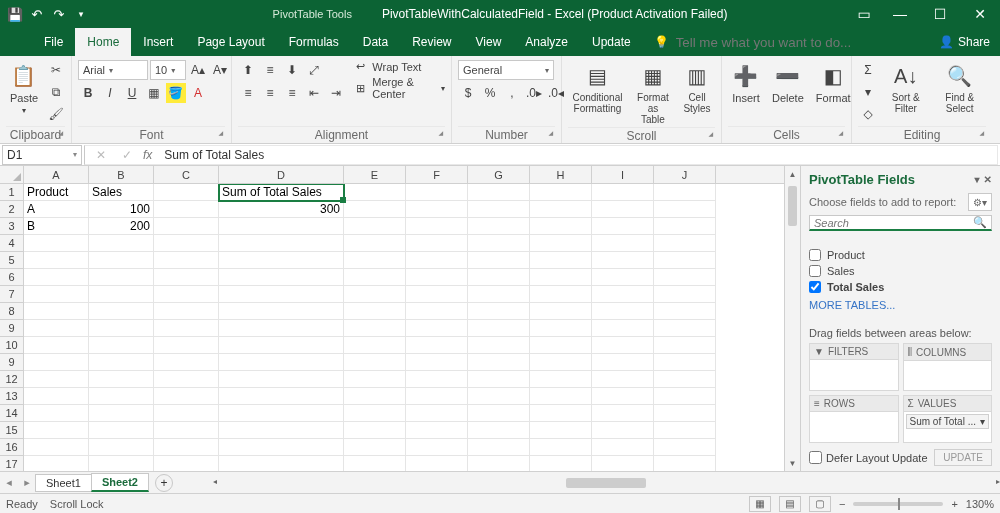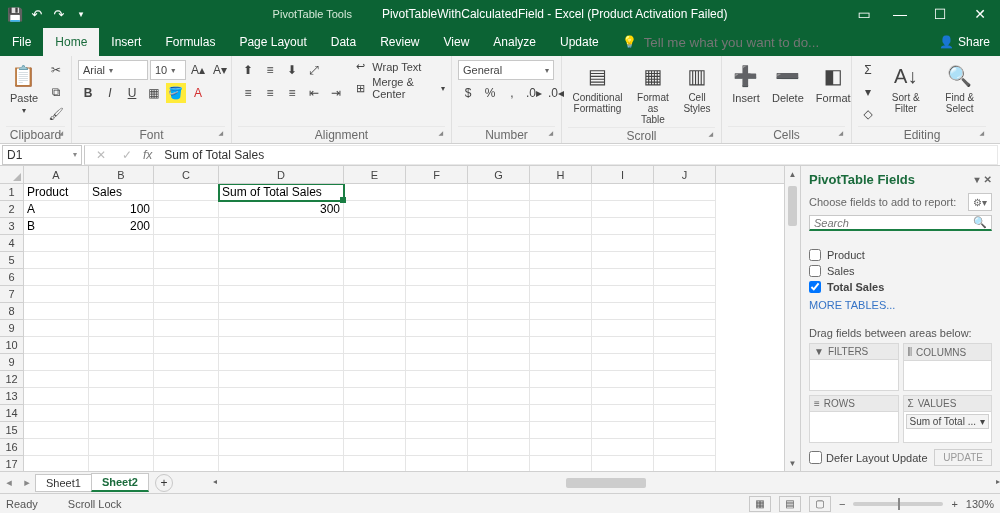--- a/index.html
+++ b/index.html
@@ -10,21 +10,21 @@
   .qat-icon { width: 14px; height: 14px; display: inline-flex; align-items: center; justify-content: center; color: #fff; font-size: 13px; }
   .titlebar .center { position: absolute; left: 50%; transform: translateX(-50%); display: flex; align-items: center; gap: 30px; white-space: nowrap; }
   .titlebar .center .ctx { color: #d6e9d9; font-size: 11px; }
   .titlebar .center .docname { color: #fff; }
   .titlebar .wincontrols { margin-left: auto; display: flex; align-items: center; gap: 0; }
   .winbtn { width: 40px; height: 28px; display: flex; align-items: center; justify-content: center; color: #fff; font-size: 14px; }
   .winbtn.small { width:32px; }
   
   .ribbon-tabs { background: #0c6334; color: #fff; height: 28px; display: flex; align-items: center; font-size: 12px; }
   .tab { padding: 0 12px; height: 28px; display: flex; align-items: center; cursor: pointer; }
-  .tab.file { background: #0c6334; }
+  .tab.file { background: #0c6334; margin-left: 32px; }
   .tab.active { background: #f3f3f3; color: #1a6b3c; }
   .tab.ctx { color: #fff; }
   .tellme { margin-left: 12px; display: flex; align-items: center; gap: 6px; color: #cfe6d4; font-size: 12px; }
   .tellme input { background: transparent; border: none; color: #cfe6d4; outline: none; width: 180px; }
   .share { margin-left: auto; margin-right: 10px; color: #fff; display:flex; align-items:center; gap:4px;}
   
   .ribbon { background: #f3f3f3; border-bottom: 1px solid #d0d0d0; height: 88px; display: flex; font-size: 11px; color:#444; }
   .group { border-right: 1px solid #e0e0e0; padding: 4px 6px 0; display: flex; flex-direction: column; justify-content: space-between; }
   .group-label { text-align: center; font-size: 12px; color: #6a6a6a; border-top:1px solid #e8e8e8; padding:1px 0; position:relative;}
   .group-label::after{content:"◢"; font-size:6px; color:#888; position:absolute; right:2px; top:2px;}
@@ -84,21 +84,21 @@
   .valchip{ background:#f3f3f3; border:1px solid #cfcfcf; font-size:10px; padding:1px 3px; display:flex; align-items:center; justify-content:space-between;}
   .defer{ display:flex; align-items:center; gap:4px; margin-top:6px;}
   .updatebtn{ margin-left:auto; background:#f3f3f3; border:1px solid #cfcfcf; color:#999; padding:2px 8px; font-size:10px;}
   
   .sheettabs{ height:22px; display:flex; align-items:center; background:#f3f3f3; border-top:1px solid #d0d0d0; font-size:11px;}
   .navbtn{ width:18px; text-align:center; color:#888;}
   .stab{ padding:2px 10px; border:1px solid #c8c8c8; background:#fff; margin-left:-1px;}
   .stab.on{ border-bottom:2px solid #1a7e43; font-weight:600; color:#1a6b3c;}
   .addsheet{ width:18px; height:18px; border:1px solid #c8c8c8; border-radius:50%; display:flex; align-items:center; justify-content:center; margin-left:6px; font-size:12px;}
   
-  .status{ height:20px; background:#f3f3f3; border-top:1px solid #d0d0d0; display:flex; align-items:center; font-size:11px; color:#555; padding:0 6px;gap:18px;}
+  .status{ height:20px; background:#f3f3f3; border-top:1px solid #d0d0d0; display:flex; align-items:center; font-size:11px; color:#555; padding:0 6px;}
   .status .right{ margin-left:auto; display:flex; align-items:center; gap:8px;}
   .viewbtn{ width:22px; height:16px; border:1px solid #c8c8c8; display:flex; align-items:center; justify-content:center; font-size:10px;}
   .zoomslider{ width:90px; height:4px; background:#cfcfcf; position:relative; border-radius:2px;}
   .zoomslider::before{content:""; position:absolute; left:50%; top:-4px; width:2px; height:12px; background:#888;}
 </style>
 </head>
 <body>
 
 <div class="titlebar">
   <div class="qat">
@@ -116,22 +116,22 @@
     <span class="winbtn">—</span>
     <span class="winbtn">☐</span>
     <span class="winbtn">✕</span>
   </div>
 </div>
 
 <div class="ribbon-tabs">
   <div class="tab file">File</div>
   <div class="tab active">Home</div>
   <div class="tab">Insert</div>
+  <div class="tab">Page Layout</div>
   <div class="tab">Formulas</div>
-  <div class="tab">Page Layout</div>
   <div class="tab">Data</div>
   <div class="tab">Review</div>
   <div class="tab">View</div>
   <div class="tab ctx">Analyze</div>
   <div class="tab ctx">Update</div>
   <div class="tellme">
     <span>💡</span>
     <input placeholder="Tell me what you want to do..." style="">
   </div>
   <div class="share">

